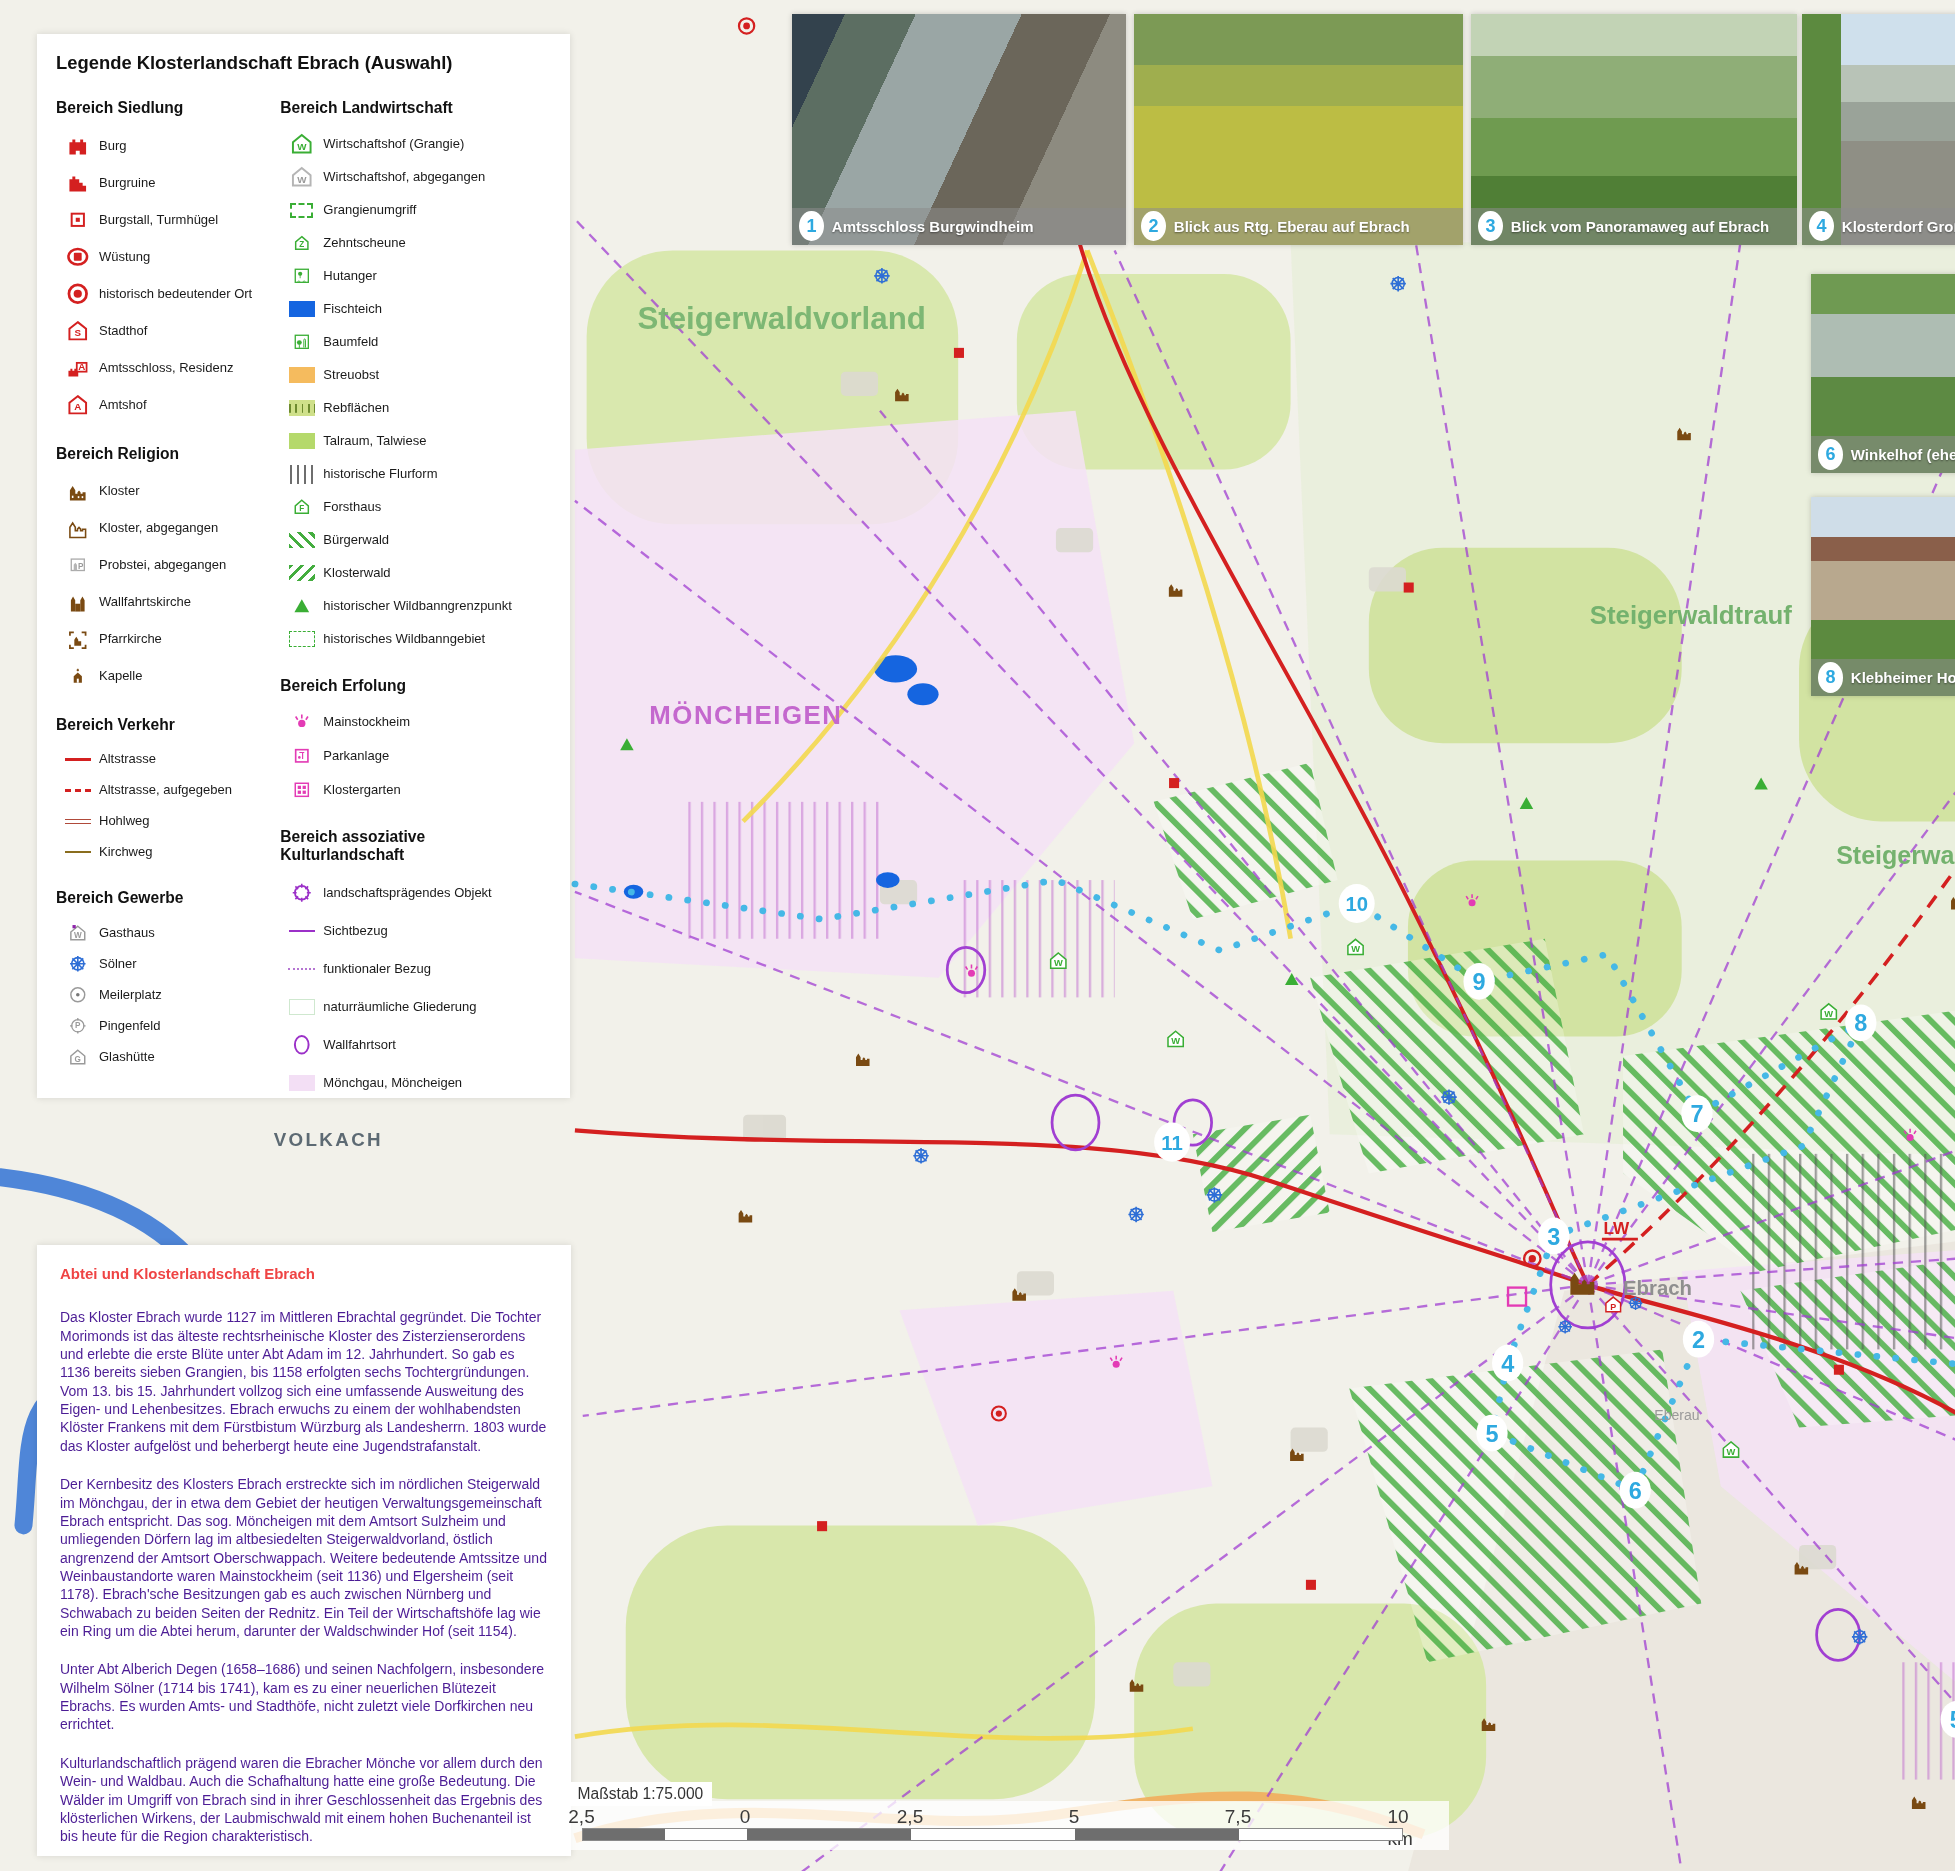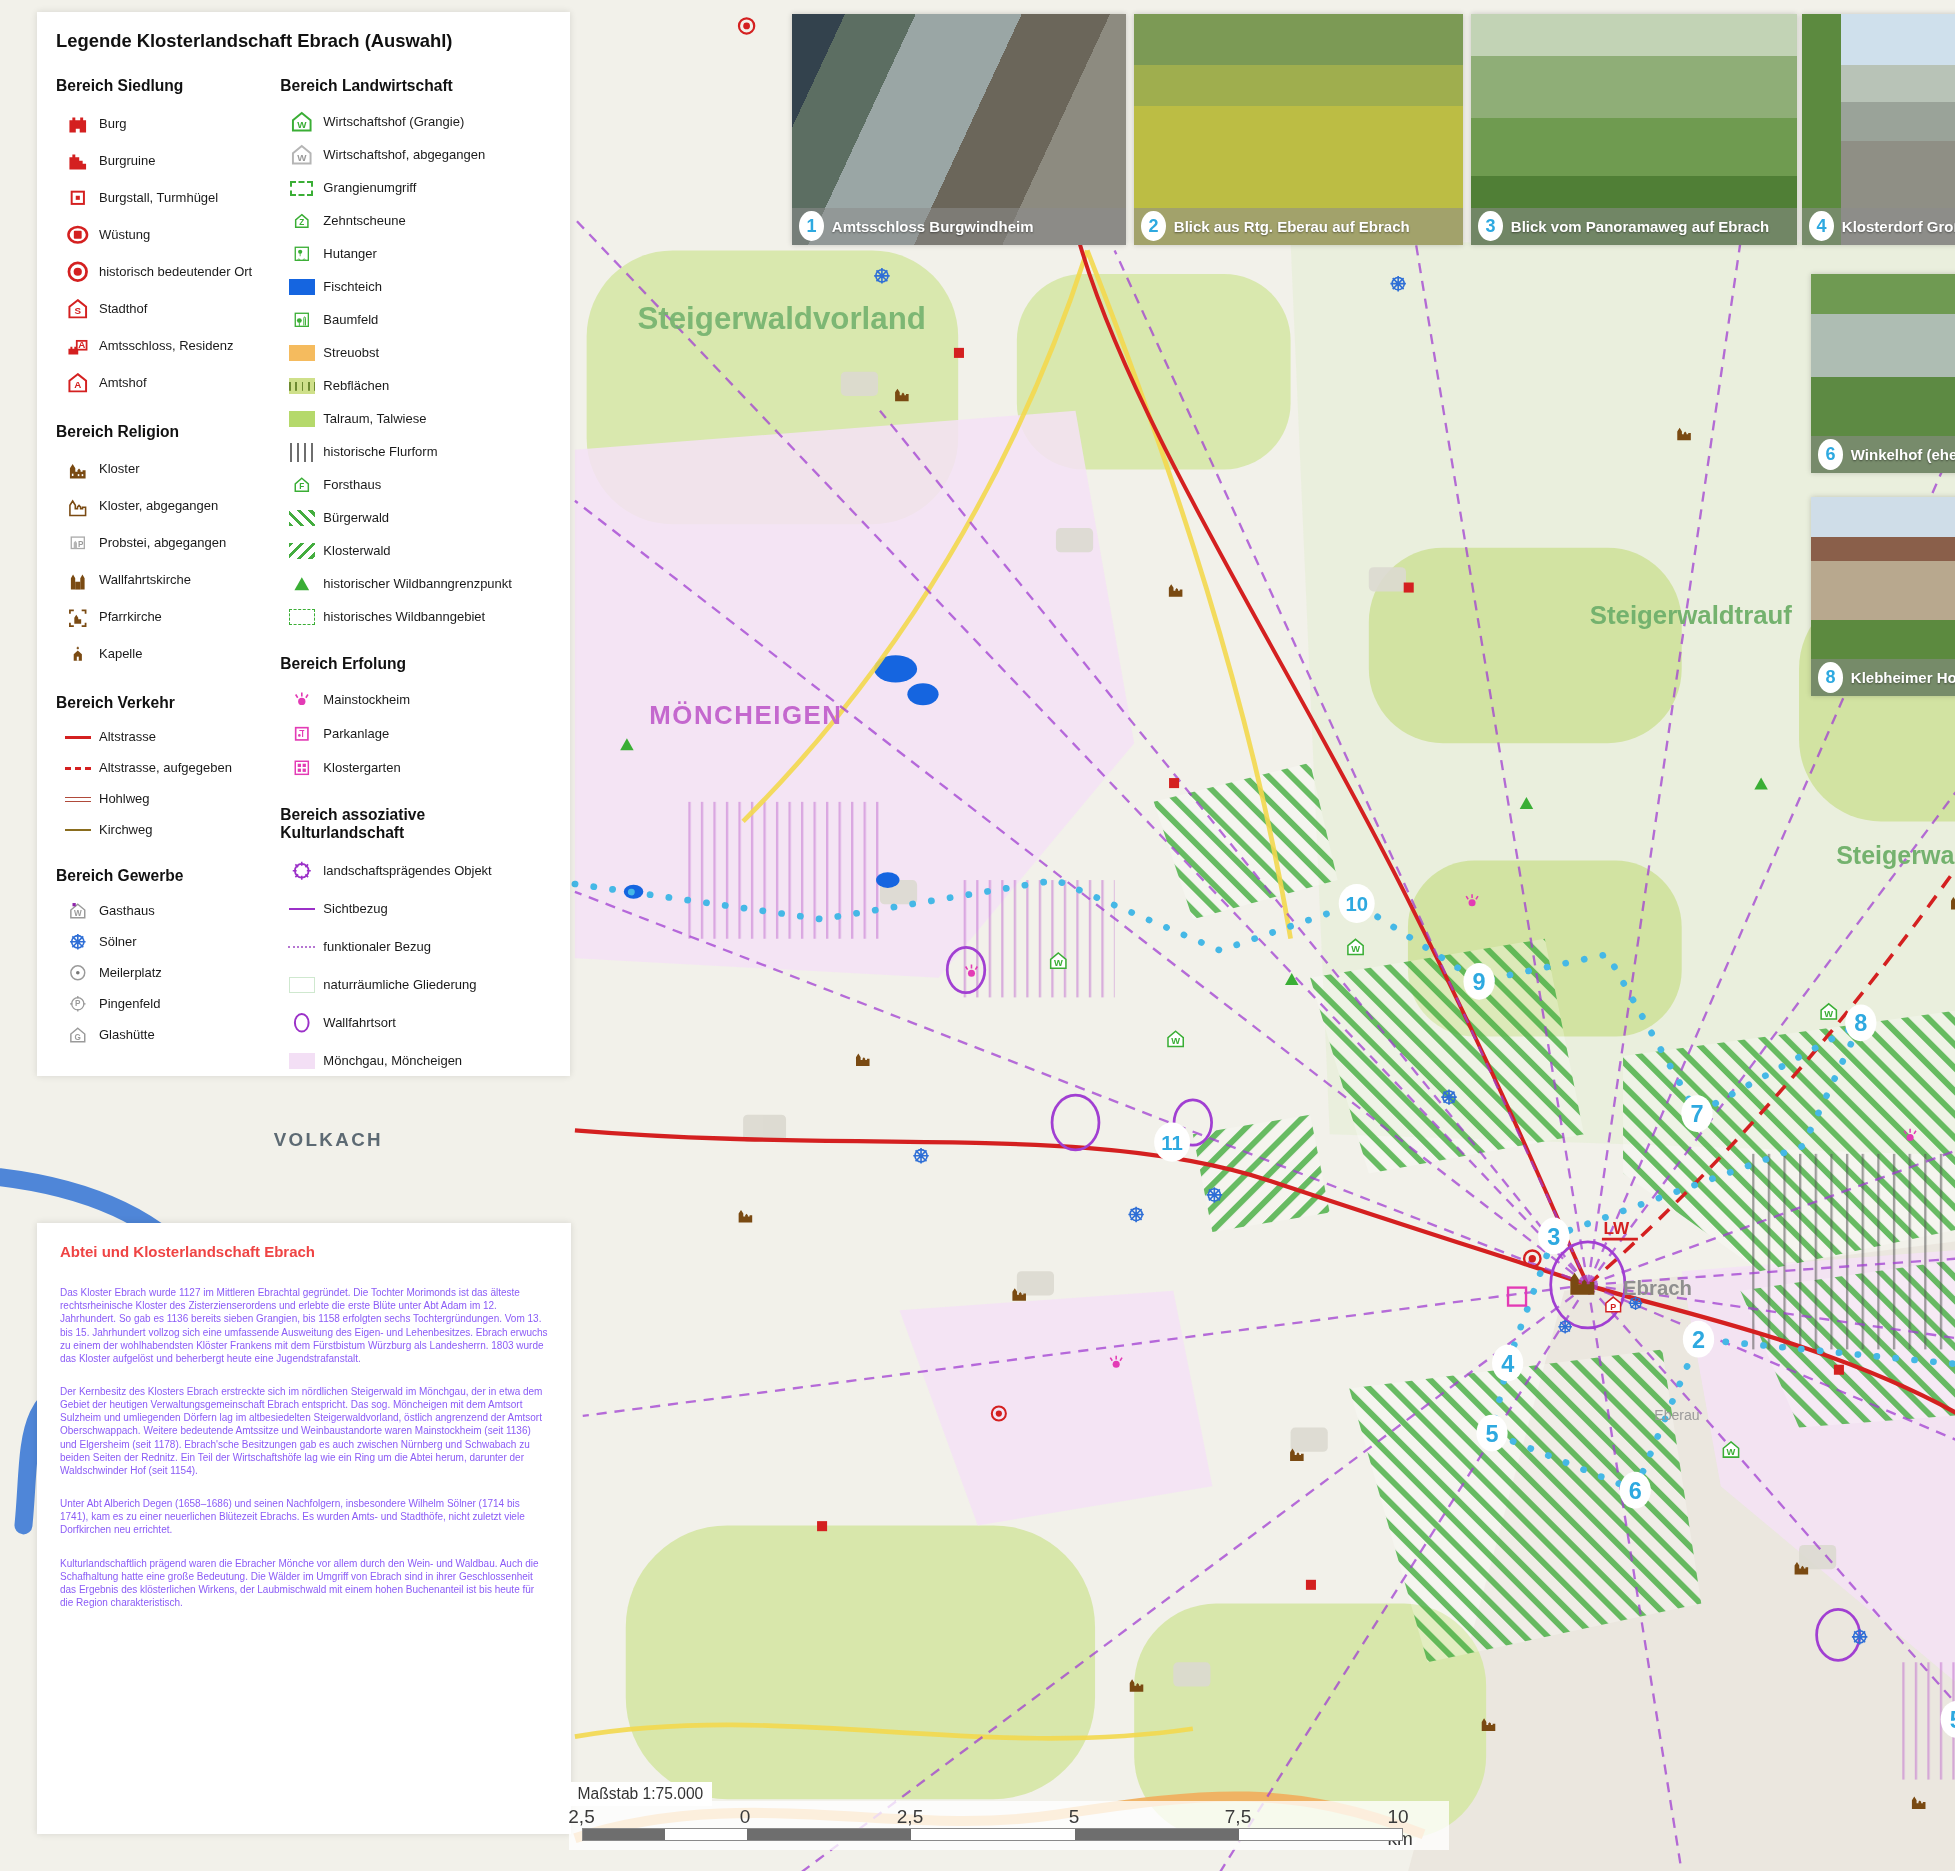--- a/index.html
+++ b/index.html
@@ -2,21 +2,21 @@
 <html style="font-size:6.3px"><head>
 <meta charset="utf-8">
 <style>
   html,body{margin:0;padding:0;background:#ddd;}
   *{box-sizing:border-box;}
   .canvas{position:relative;width:2494px;height:1872px;overflow:hidden;
           font-family:"Liberation Sans","DejaVu Sans",sans-serif;background:#f2f1ea;}
   svg.mapsvg{position:absolute;left:0;top:0;width:2494px;height:1872px;}
 
   
-  .panel{position:absolute;background:#fff;box-shadow:0 0 7px rgba(0,0,0,.12);}
+  .panel{position:absolute;background:#fff;box-shadow:0 0 7px rgba(0,0,0,.12);margin-top:22px;}
   .legend{left:37px;top:11.7px;width:533px;height:1064px;padding:16.4px 19px;overflow:hidden;}
   .legend h1{font-size:18.4px;margin:2.3px 0 25px 0;color:#111;}
   .lcols{display:flex;gap:11.7px;}
   .lcol-a{width:44%;}
   .lcol-b{width:56%;}
   .lsec h2{font-size:15.6px;margin:21px 0 10.2px 0;color:#111;}
   .lsec:first-child h2{margin-top:0;}
   .li{display:flex;align-items:center;min-height:37px;}
   .c-verkehr .li,.c-gewerbe .li{min-height:31px;}
   .c-landw .li{min-height:33px;}
@@ -47,21 +47,21 @@
   .sw-natur{background:#fff;border:1.6px solid #cfe8cf;}
   .sw-flur{background:repeating-linear-gradient(90deg,#6e6e6e 0 2px,transparent 2px 7px);height:19px;width:24px;}
   .sw-bw{background:repeating-linear-gradient(45deg,#44ad3f 0 3.1px,rgba(255,255,255,0) 3.1px 8.2px);}
   .sw-kw{background:repeating-linear-gradient(135deg,#44ad3f 0 3.1px,rgba(255,255,255,0) 3.1px 8.2px);}
   .sw-wildg{width:26px;height:16.4px;border:1.6px dashed #3aae35;background:transparent;}
   .sw-grang{width:23px;height:15px;border:2px dashed #3aae35;background:transparent;}
 
   
   .article{left:37px;top:1223px;width:534px;height:611px;padding:20.3px 23px;}
   .article h1{font-size:15px;margin:0 0 26px 0;color:#ef4444;}
-  .article p{font-size:10px;line-height:1.31;color:#8b5cf6;margin:0 0 20.3px 0;}
+  .article p{font-size:14px;line-height:1.31;color:#4c1d95;margin:0 0 20.3px 0;}
 
   
   .photo{position:absolute;overflow:hidden;box-shadow:0 0 5.5px rgba(0,0,0,.18);}
   .cap{position:absolute;left:0;right:0;bottom:0;height:37px;display:flex;align-items:center;
        background:rgba(140,140,140,.55);}
   .badge{width:25px;height:30.5px;border-radius:50%;background:#fff;color:#2ea9e0;font-weight:bold;
          font-size:18px;display:flex;align-items:center;justify-content:center;margin:0 7.8px 0 7px;flex:0 0 25px;}
   .cap span.ct{color:#fff;font-weight:bold;font-size:15px;text-shadow:0 0.8px 2px rgba(0,0,0,.45);white-space:nowrap;}
   .ph0{background:linear-gradient(115deg,#33424d 0 12%,#5c6e62 12% 28%,#9aa6a5 28% 52%,#6b665a 52% 72%,#8d8b80 72%);}
   .ph1{background:linear-gradient(180deg,#7c9a55 0 22%,#9fae4e 22% 40%,#bcbd44 40%);}

